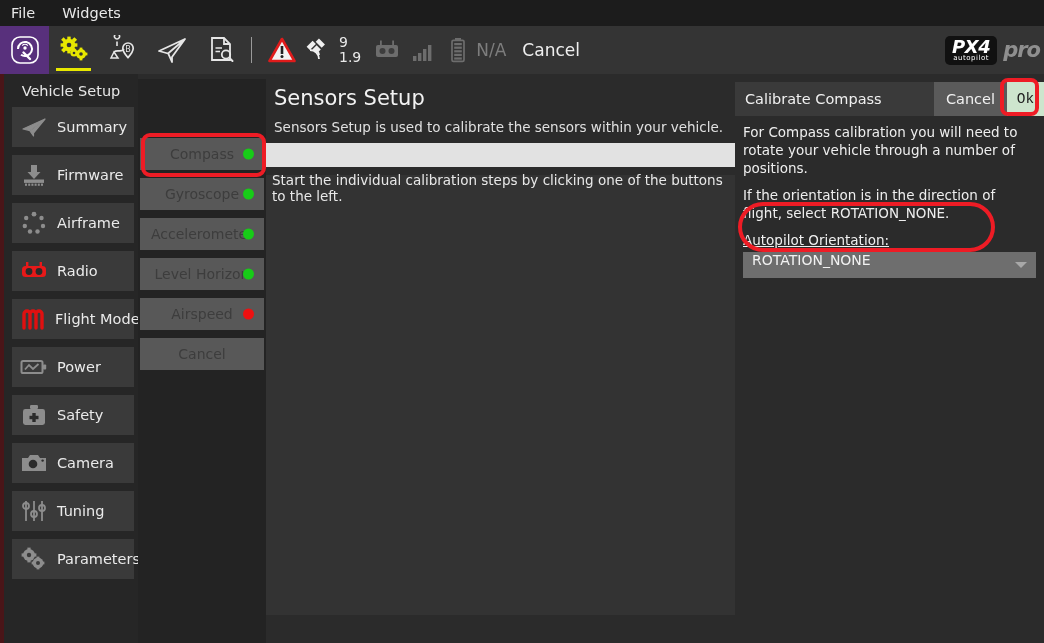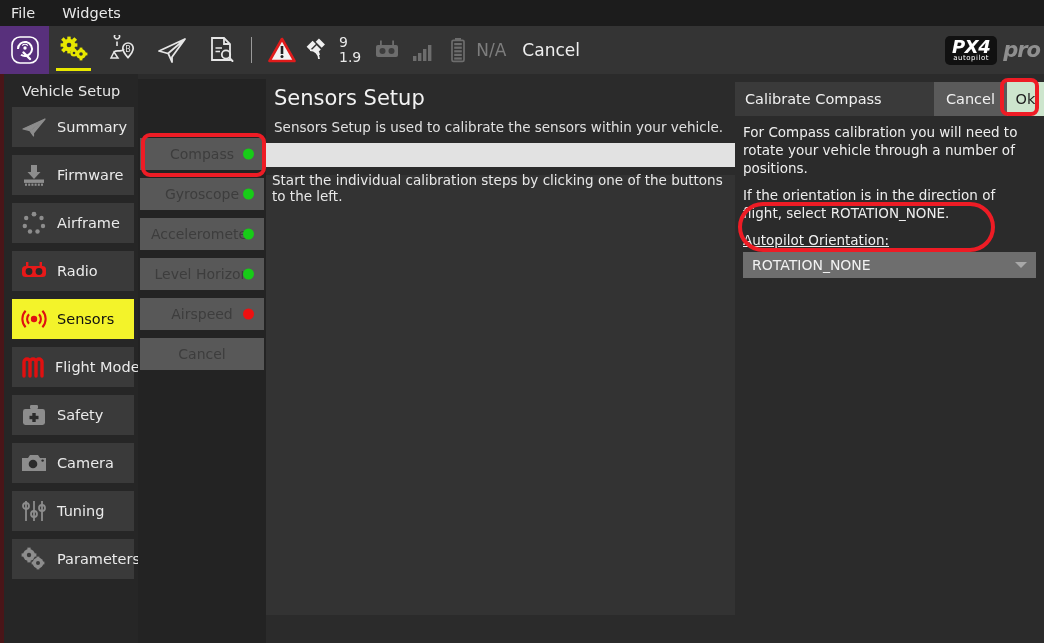--- a/index.html
+++ b/index.html
@@ -134,27 +134,28 @@
   }
   .rh-title { color: #f0f0f0; font-size: 14.5px; padding-left: 10px; flex: 1; }
   .rh-cancel {
     background: #5a5a5a; color: #f0f0f0; font-size: 14.5px;
     height: 34px; display: flex; align-items: center; padding: 0 12px; cursor: default;
   }
   .rh-ok {
     background: #cde5cd; color: #1d1d1d; font-size: 14.5px;
     height: 34px; width: 37px; display: flex; align-items: center; justify-content: center;
     cursor: default;
+    font-family: Liberation Mono, monospace;
   }
   .right-body { position: absolute; left: 0; top: 50px; width: 309px; padding: 0 8px; }
   .rb-para { color: #eeeeee; font-size: 13.5px; line-height: 1.33; margin-bottom: 9px; }
   .rb-label { color: #f0f0f0; font-size: 13.5px; margin-bottom: 4px; text-decoration: underline; }
   .combo {
     position: relative; height: 26px; background: #6e6e6e;
-    display: flex; align-items: center; cursor: default;
+    display: flex; cursor: default;
   }
   .combo-val { color: #f2f2f2; font-size: 14px; padding-left: 9px; }
   .combo-arrow {
     position: absolute; right: 9px; top: 50%; transform: translateY(-50%);
     width: 0; height: 0; border-left: 6px solid transparent;
     border-right: 6px solid transparent; border-top: 6px solid #a8a8a8;
   }
 
   
   .anno {
@@ -369,42 +370,40 @@
           <rect x="2" y="5" width="24" height="11" rx="3.5" fill="#e81919"></rect>
           <circle cx="9" cy="10.5" r="3.4" fill="#2b2b2b"></circle>
             <circle cx="19" cy="10.5" r="3.4" fill="#2b2b2b"></circle>
           <rect x="6" y="1" width="2.4" height="4.5" fill="#e81919"></rect>
           <rect x="19.6" y="1" width="2.4" height="4.5" fill="#e81919"></rect>
         </svg>
       </span>
       <span class="si-label">Radio</span>
     </div>
 
-    <div class="side-item selected">
-      <span class="si-icon">
-        <svg width="28" height="24" viewBox="0 0 28 24">
-          <circle cx="14" cy="12" r="3.2" fill="#e01010"></circle>
-          <path d="M9 7.2 a7 7 0 0 0 0 9.6" fill="none" stroke="#e01010" stroke-width="2.1"></path>
-          <path d="M19 7.2 a7 7 0 0 1 0 9.6" fill="none" stroke="#e01010" stroke-width="2.1"></path>
-          <path d="M5.6 3.8 a12 12 0 0 0 0 16.4" fill="none" stroke="#e01010" stroke-width="2.1"></path>
-          <path d="M22.4 3.8 a12 12 0 0 1 0 16.4" fill="none" stroke="#e01010" stroke-width="2.1"></path>
-        </svg>
-      </span>
-      <span class="si-label">Sensors</span>
-    </div>
 
     <div class="side-item">
       <span class="si-icon">
         <svg width="26" height="22" viewBox="0 0 26 22">
           <path d="M4 20 L4 6 a3 3 0 0 1 6 0 L10 20 M10 6 a3 3 0 0 1 6 0 L16 20 M16 6 a3 3 0 0 1 6 0 L22 20" fill="none" stroke="#e01010" stroke-width="3.4" stroke-linecap="round"></path>
         </svg>
       </span>
       <span class="si-label">Flight Modes</span>
     </div>
 
+    <div class="side-item">
+      <span class="si-icon">
+        <svg width="28" height="18" viewBox="0 0 28 18">
+          <rect x="1.5" y="3" width="21" height="12" rx="1.6" fill="none" stroke="#8d8d8d" stroke-width="2"></rect>
+          <rect x="23" y="6.5" width="3.2" height="5" rx="1" fill="#8d8d8d"></rect>
+          <path d="M5 11.5 L9 7 L13 11 L18.5 6" fill="none" stroke="#8d8d8d" stroke-width="1.8"></path>
+        </svg>
+      </span>
+      <span class="si-label">Power</span>
+    </div>
 
     <div class="side-item">
       <span class="si-icon">
         <svg width="26" height="22" viewBox="0 0 26 22">
           <rect x="9" y="1" width="8" height="4" rx="1.2" fill="#8d8d8d"></rect>
           <rect x="2" y="5" width="22" height="16" rx="2.4" fill="#8d8d8d"></rect>
           <rect x="11.3" y="9" width="3.4" height="9" fill="#2b2b2b"></rect>
           <rect x="8.5" y="11.8" width="9" height="3.4" fill="#2b2b2b"></rect>
         </svg>
       </span>

